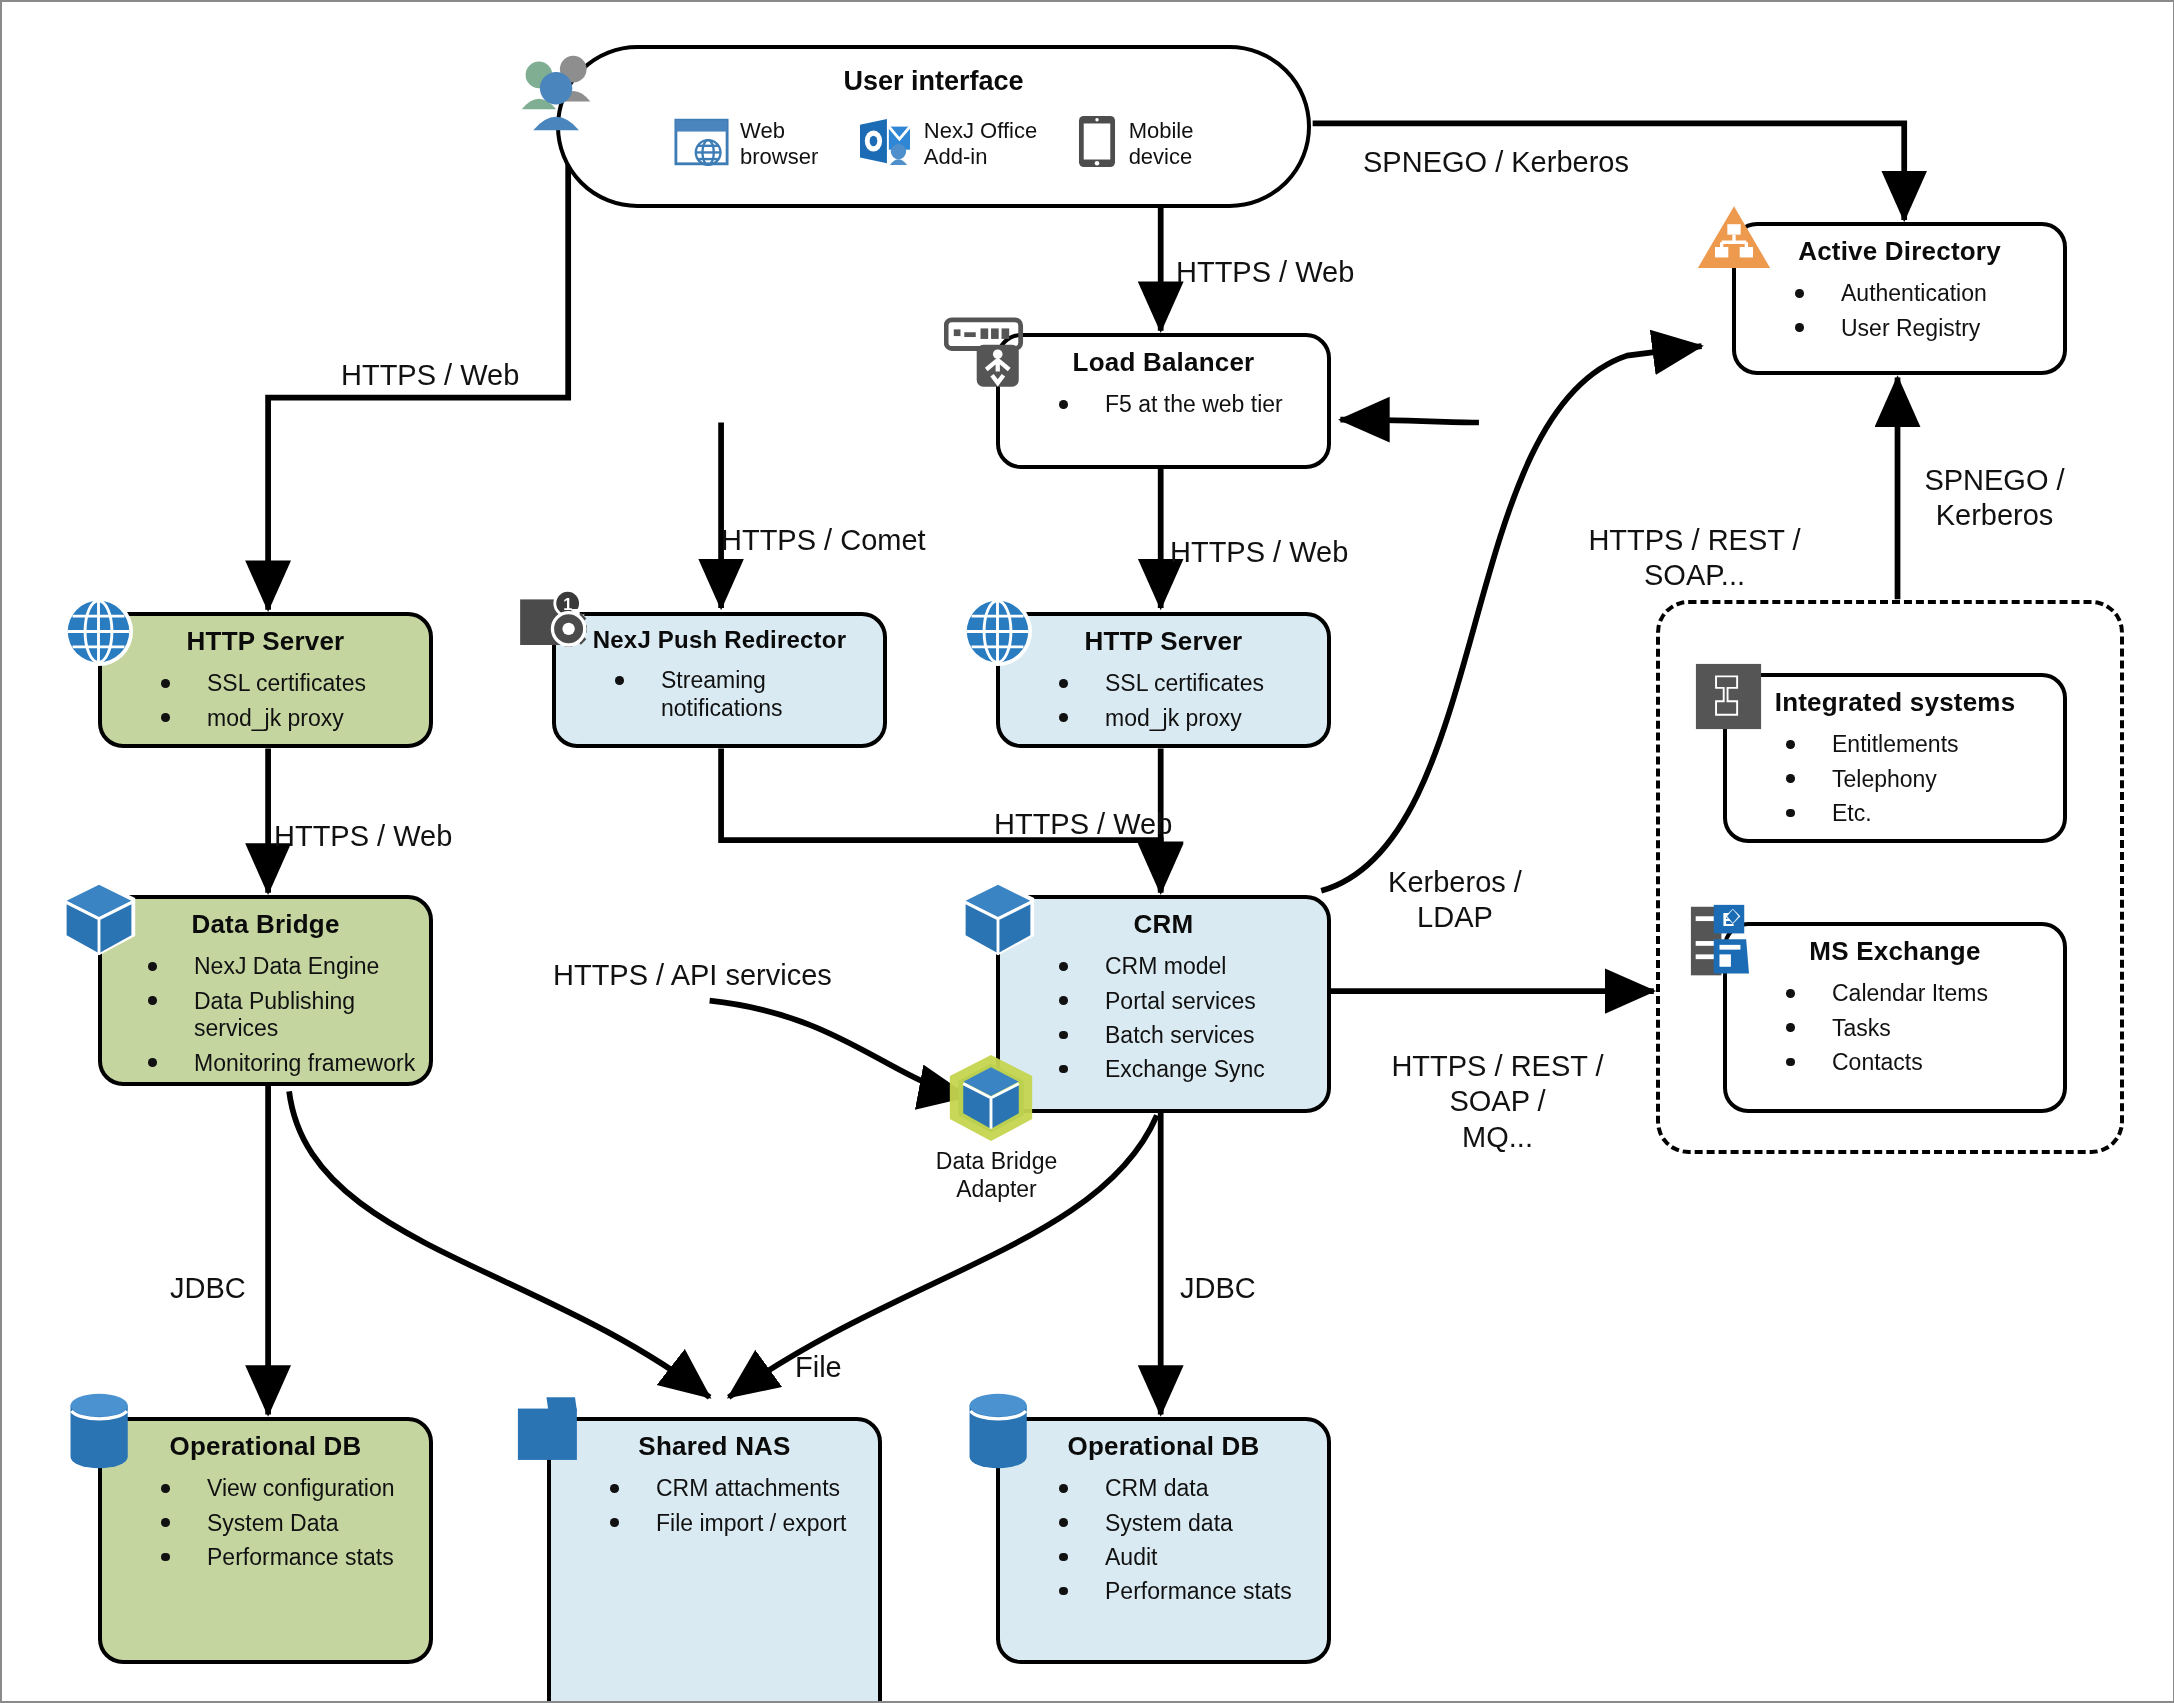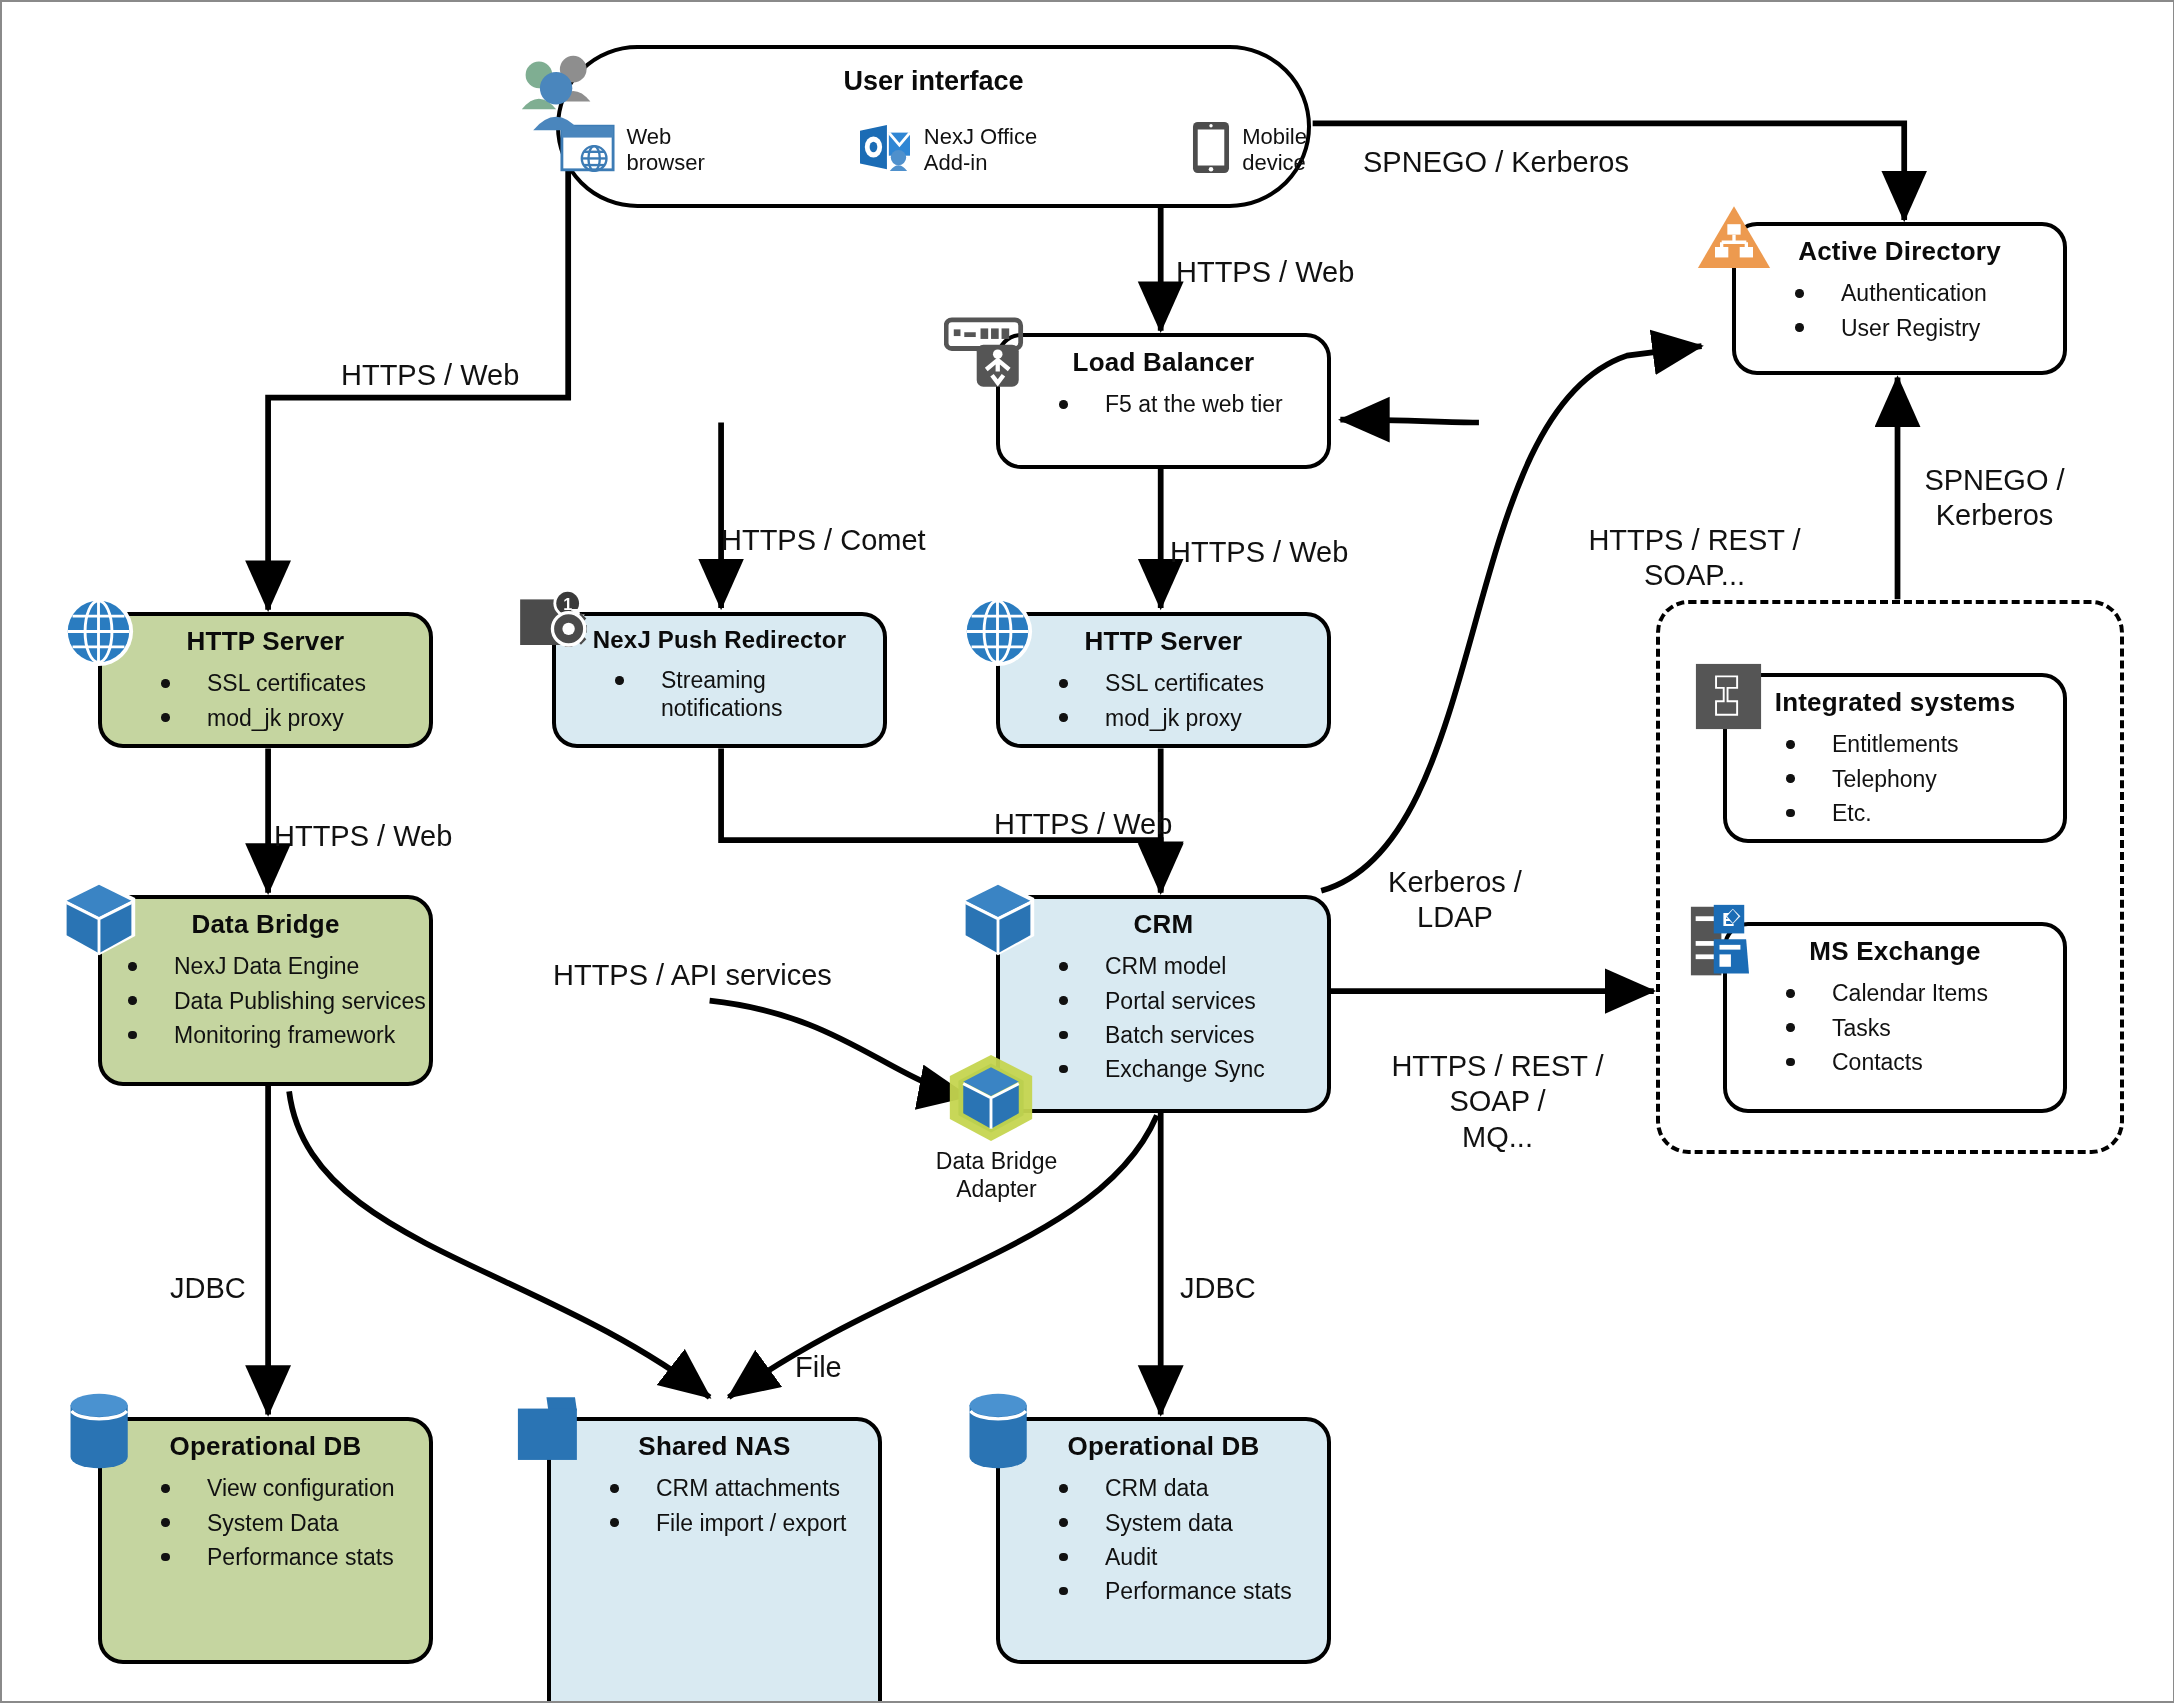--- a/index.html
+++ b/index.html
@@ -61,21 +61,21 @@
     box-sizing:border-box;
     border:4.8px solid #000;
     border-radius:86px;
     background:#fff;
     z-index:5;
   }
   #ui-node .ttl{
     text-align:center;font-weight:bold;font-size:27px;color:#0b0b0b;margin-top:17px;
   }
   .ui-items{
-    display:flex;align-items:center;justify-content:space-between;gap:40px;margin-top:23px;
+    display:flex;align-items:center;justify-content:center;gap:40px;margin-top:17px;
   }
   .ui-item{display:flex;align-items:center;gap:11.5px;}
   .ui-item .lbl{font-size:22px;color:#111;line-height:1.18;max-width:124px;}
 
   
   #dashed-box{
     position:absolute;
     box-sizing:border-box;
     border:4.8px dashed #000;
     border-radius:32.5px;
@@ -326,21 +326,21 @@
         <line x1="6" y1="38" x2="70" y2="38"></line>
         <line x1="11" y1="22" x2="65" y2="22"></line>
         <line x1="11" y1="54" x2="65" y2="54"></line>
         <line x1="38" y1="6" x2="38" y2="70"></line>
       </g>
     </svg>
   </span>
 
   <div class="node green" style="left:96px;top:893px;width:335px;height:191px;">
     <div class="ttl">Data Bridge</div>
-    <ul style="padding-left:26px;">
+    <ul style="padding-left:46px;">
       <li>NexJ Data Engine</li>
       <li>Data Publishing services</li>
       <li>Monitoring framework</li>
     </ul>
   </div>
   <span class="nicon" style="left:57px;top:875px;">
     <svg width="80" height="82" viewBox="0 0 84 86">
       <path d="M42 4 L80 22 L80 62 L42 82 L4 62 L4 22 Z" fill="#fff"></path>
       <path d="M42 8 L76 25 L42 42 L8 25 Z" fill="#3a84c4"></path>
       <path d="M8 27 L42 44 L42 80 L8 61 Z" fill="#2a74b4"></path>

